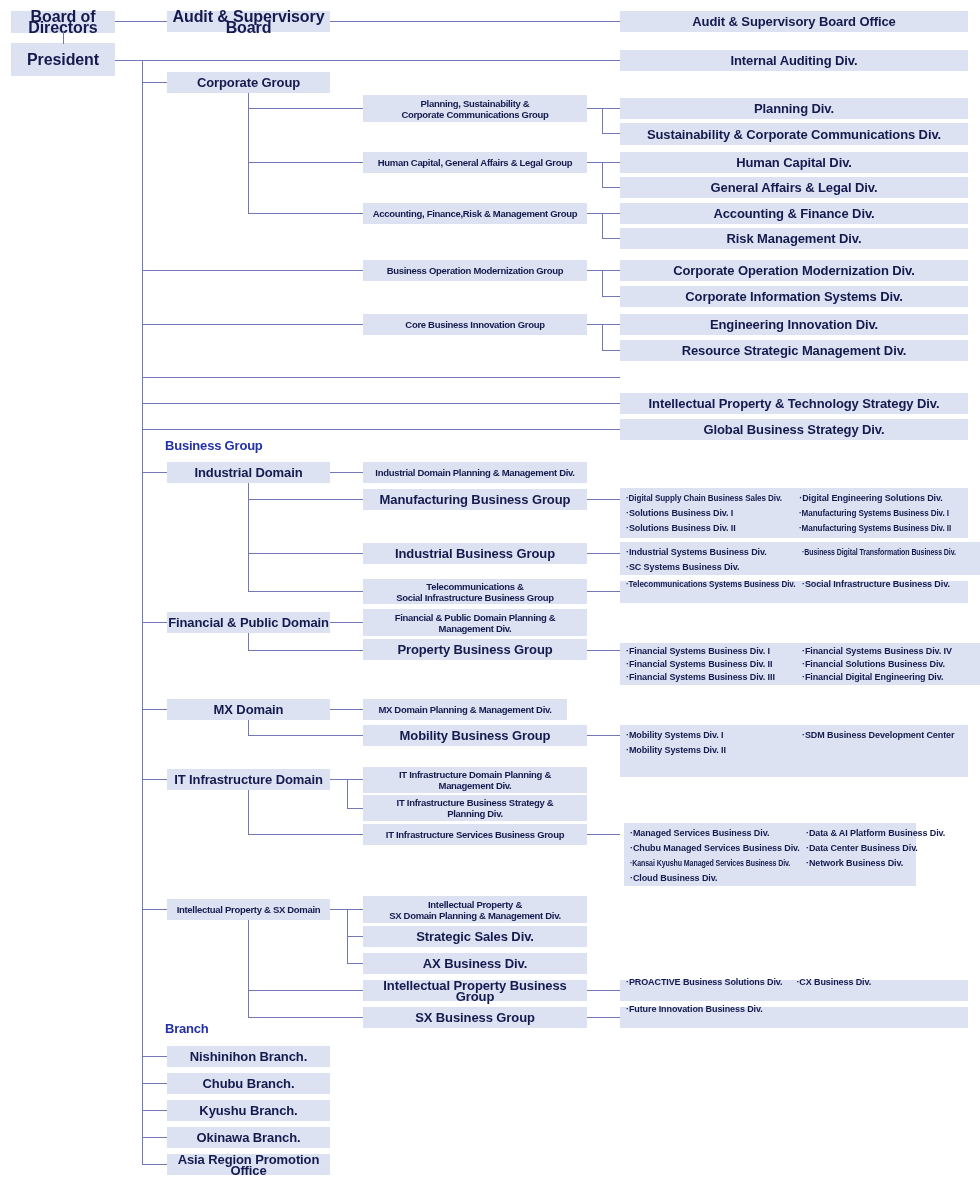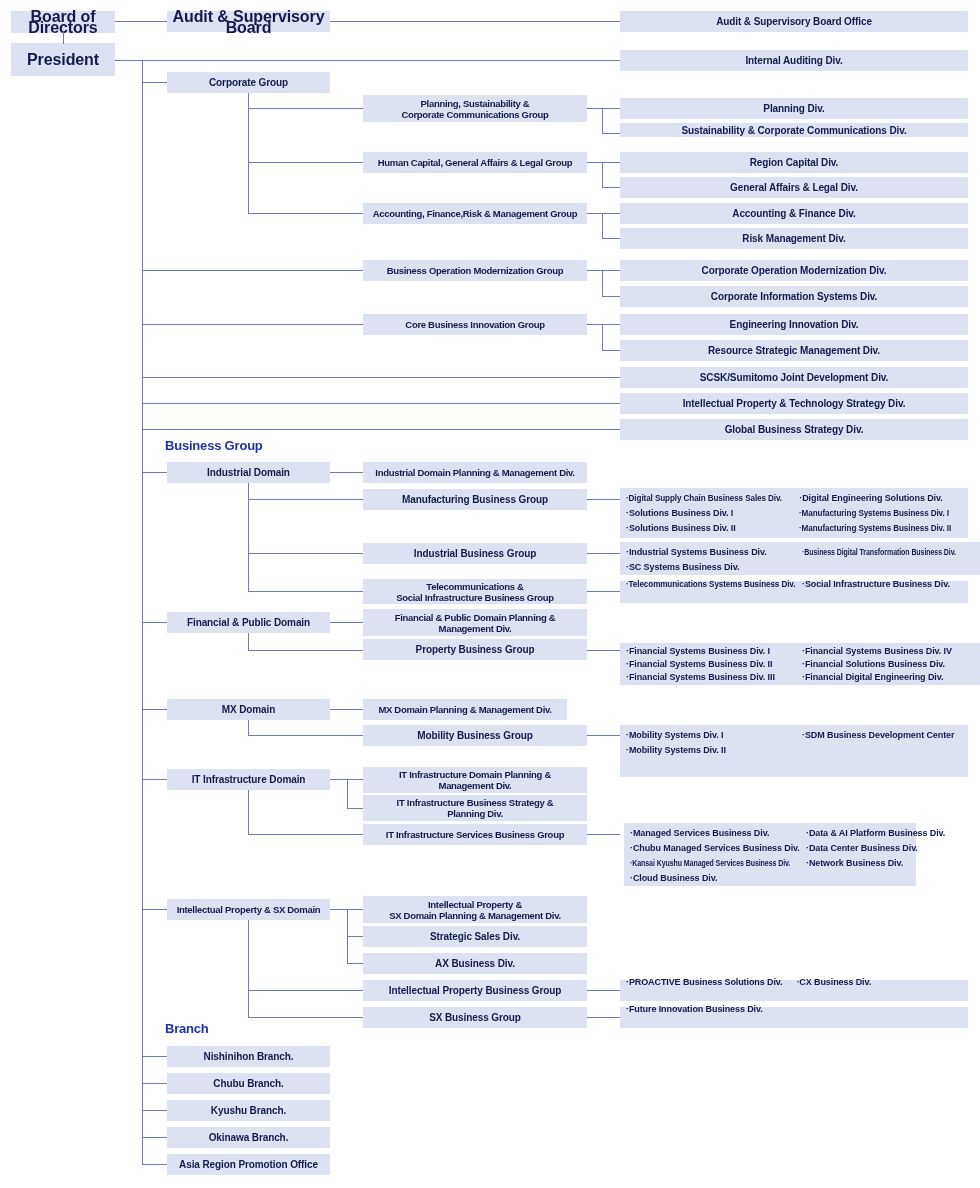--- a/index.html
+++ b/index.html
@@ -1,19 +1,19 @@
 <!DOCTYPE html>
 <html style="--box-fill: #dce2f2; --line: #7277b6; --text: #141a4e; --label: #2331a8;"><head>
 <meta charset="utf-8">
 <style>
   html,body{margin:0;padding:0;background:#fff}
   .stage{position:relative;width:980px;height:1188px;background:#fff;
          font-family:"Liberation Sans",sans-serif;overflow:hidden}
   .b{position:absolute;background:var(--box-fill,#dce2f2);color:var(--text,#141a4e);
-     font-weight:700;font-size:10px;line-height:11px;letter-spacing:-0.1px;
+     font-weight:700;font-size:13px;line-height:11px;letter-spacing:-0.1px;
      display:flex;align-items:center;justify-content:center;text-align:center;white-space:pre-line}
   .big{font-size:16px}
   .s9{font-size:9.5px;letter-spacing:-0.3px}
   .lbl{position:absolute;font-weight:700;font-size:13px;color:var(--label,#2331a8);letter-spacing:-0.2px}
   .ln{position:absolute;background:var(--line,#7277b6)}
   .h{height:1px}.v{width:1px}
   .lst{position:absolute;background:var(--box-fill,#dce2f2);color:var(--text,#141a4e);
        font-weight:700;font-size:9px;letter-spacing:-0.1px;display:flex;
        box-sizing:border-box;padding:3px 0 0 6px;text-align:left}
   .lst.mid{align-items:center;padding:0 0 16px 6px}
@@ -37,30 +37,29 @@
   <div class="b" style="left:167px;top:72px;width:163px;height:21px">Corporate Group</div>
 
   <div class="b s9" style="left:363px;top:95px;width:224px;height:27px">Planning, Sustainability &amp;
 Corporate Communications Group</div>
   <div class="b s9" style="left:363px;top:152px;width:224px;height:21px">Human Capital, General Affairs &amp; Legal Group</div>
   <div class="b s9" style="left:363px;top:203px;width:224px;height:21px">Accounting, Finance,Risk &amp; Management Group</div>
   <div class="b s9" style="left:363px;top:260px;width:224px;height:21px">Business Operation Modernization Group</div>
   <div class="b s9" style="left:363px;top:314px;width:224px;height:21px">Core Business Innovation Group</div>
 
   <div class="b" style="left:620px;top:98px;width:348px;height:21px">Planning Div.</div>
-  <div class="b" style="left:620px;top:123px;width:348px;height:14px">Sustainability &amp; Corporate Communications Div.</div>
-  <div class="b" style="left:620px;top:152px;width:348px;height:21px">Region Capital Div.</div>
+  <div class="b" style="left:620px;top:123px;width:348px;height:22px">Sustainability &amp; Corporate Communications Div.</div>
+  <div class="b" style="left:620px;top:152px;width:348px;height:21px">Human Capital Div.</div>
   <div class="b" style="left:620px;top:177px;width:348px;height:21px">General Affairs &amp; Legal Div.</div>
   <div class="b" style="left:620px;top:203px;width:348px;height:21px">Accounting &amp; Finance Div.</div>
   <div class="b" style="left:620px;top:228px;width:348px;height:21px">Risk Management Div.</div>
   <div class="b" style="left:620px;top:260px;width:348px;height:21px">Corporate Operation Modernization Div.</div>
   <div class="b" style="left:620px;top:286px;width:348px;height:21px">Corporate Information Systems Div.</div>
   <div class="b" style="left:620px;top:314px;width:348px;height:21px">Engineering Innovation Div.</div>
   <div class="b" style="left:620px;top:340px;width:348px;height:21px">Resource Strategic Management Div.</div>
-  <div class="b" style="left:620px;top:367px;width:348px;height:21px">SCSK/Sumitomo Joint Development Div.</div>
   <div class="b" style="left:620px;top:393px;width:348px;height:21px">Intellectual Property &amp; Technology Strategy Div.</div>
   <div class="b" style="left:620px;top:419px;width:348px;height:21px">Global Business Strategy Div.</div>
 
   <div class="lbl" style="left:165px;top:438px">Business Group</div>
 
   <div class="b" style="left:167px;top:462px;width:163px;height:21px">Industrial Domain</div>
   <div class="b s9" style="left:363px;top:462px;width:224px;height:21px">Industrial Domain Planning &amp; Management Div.</div>
   <div class="b" style="left:363px;top:489px;width:224px;height:21px">Manufacturing Business Group</div>
   <div class="b" style="left:363px;top:543px;width:224px;height:21px">Industrial Business Group</div>
   <div class="b s9" style="left:363px;top:579px;width:224px;height:25px">Telecommunications &amp;

